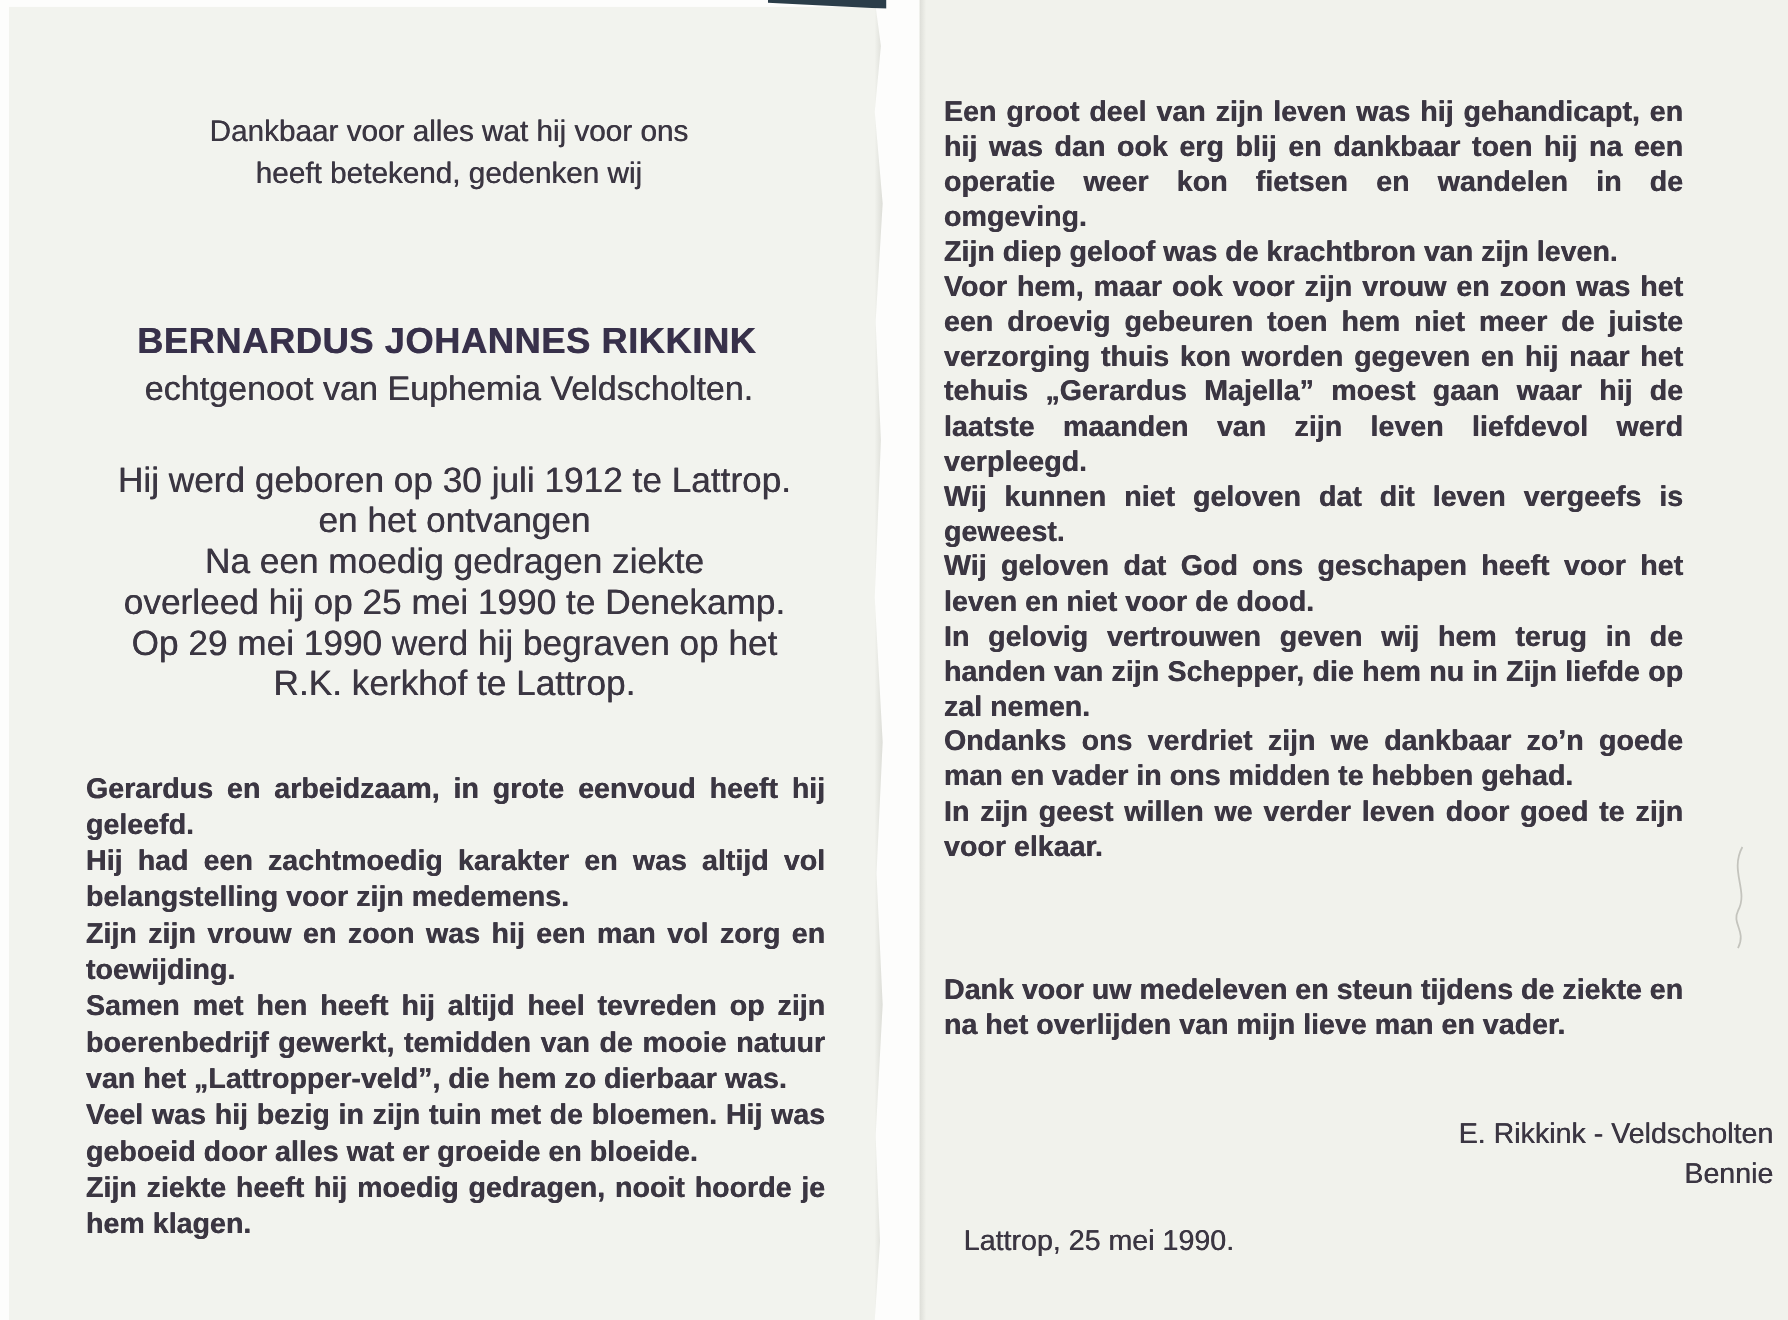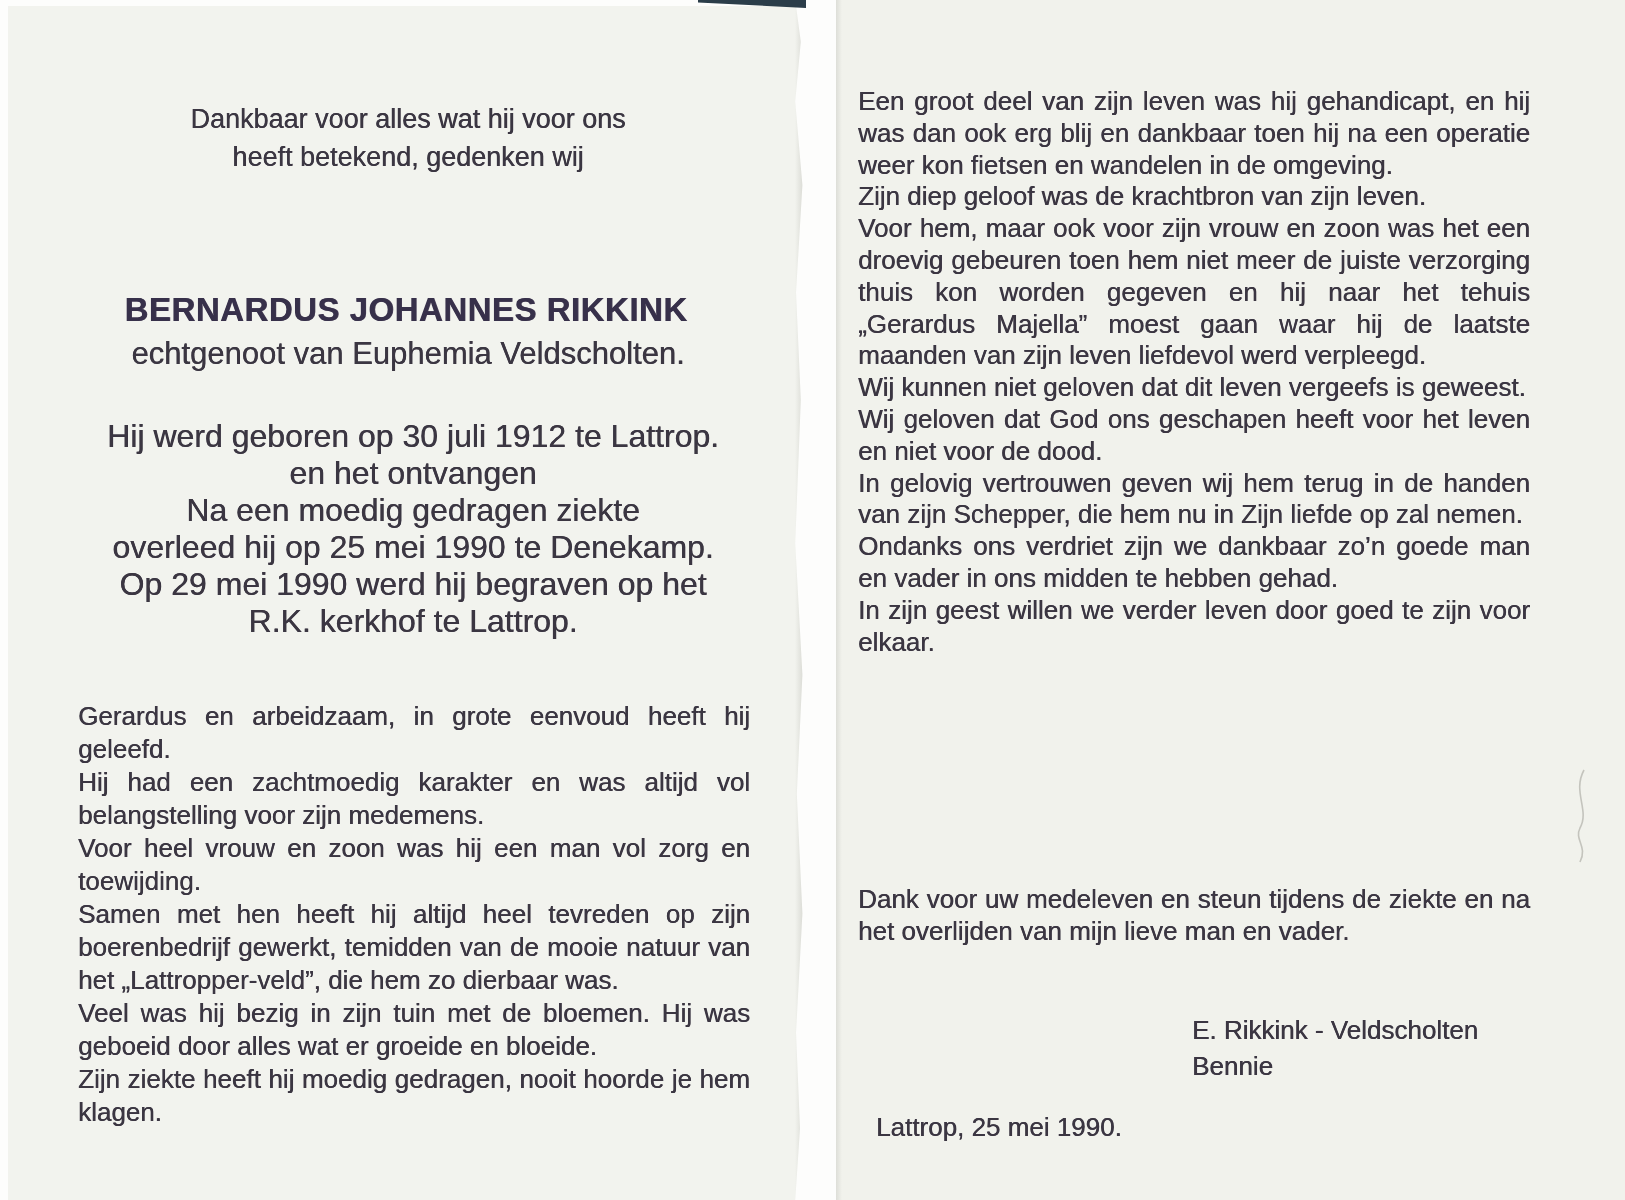--- a/index.html
+++ b/index.html
@@ -29,35 +29,35 @@
     content:'';position:absolute;left:0;top:0;bottom:0;width:6px;
     background:linear-gradient(to right,rgba(100,100,92,0.14),rgba(255,255,255,0));
   }
   .corner-mark{
     position:absolute;left:698px;top:0;width:108px;height:8px;
     background:#2b3d49;
     clip-path:polygon(0 0,100% 0,100% 100%,0 30%);
   }
   .txt{position:absolute;text-shadow:0.4px 0 0 currentColor;}
   .center{text-align:center;}
-  .justify{text-align:justify;}
+  .justify{text-align:justify;font-weight:bold;}
 
   
   .intro{left:20px;top:94px;width:760px;font-size:27px;line-height:38px;}
   .name-line{left:0;top:237px;width:796px;font-size:33px;font-weight:bold;letter-spacing:0.5px;color:#37304a;text-shadow:0.6px 0 0 #4a4058;margin-top:48px;}
   .spouse{left:20px;top:330px;width:760px;font-size:31px;}
   .dates{left:20px;top:412px;width:770px;font-size:32px;line-height:37px;}
   .bio{left:70px;top:694px;width:672px;font-size:26px;line-height:33px;}
   .bio p{margin:0;}
 
   
   .memorial{left:22px;top:86px;width:672px;font-size:26px;line-height:31.8px;}
   .memorial p{margin:0;}
   .thanks{left:22px;top:884px;width:672px;font-size:26px;line-height:31.8px;}
-  .signature{left:356px;top:1012px;width:420px;font-size:26px;line-height:36px;text-align:left;}
+  .signature{left:356px;top:1012px;width:420px;font-size:26px;line-height:36px;text-align:right;}
   .place-date{left:24px;top:1112px;width:500px;font-size:26px;margin-left:16px;}
   .crease{position:absolute;left:724px;top:766px;}
 </style>
 </head>
 <body>
 
 <div class="canvas">
 
   <div class="page page-left">
 
@@ -75,21 +75,21 @@
       <div>en het ontvangen</div>
       <div>Na een moedig gedragen ziekte</div>
       <div>overleed hij op 25 mei 1990 te Denekamp.</div>
       <div>Op 29 mei 1990 werd hij begraven op het</div>
       <div>R.K. kerkhof te Lattrop.</div>
     </div>
 
     <div class="txt bio justify">
       <p>Gerardus en arbeidzaam, in grote eenvoud heeft hij geleefd.</p>
       <p>Hij had een zachtmoedig karakter en was altijd vol belangstelling voor zijn medemens.</p>
-      <p>Voor heel vrouw en zoon was hij een man vol zorg en toewijding.</p>
+      <p>Zijn zijn vrouw en zoon was hij een man vol zorg en toewijding.</p>
       <p>Samen met hen heeft hij altijd heel tevreden op zijn boerenbedrijf gewerkt, temidden van de mooie natuur van het „Lattropper-veld”, die hem zo dierbaar was.</p>
       <p>Veel was hij bezig in zijn tuin met de bloemen. Hij was geboeid door alles wat er groeide en bloeide.</p>
       <p>Zijn ziekte heeft hij moedig gedragen, nooit hoorde je hem klagen.</p>
     </div>
   </div>
 
   <div class="corner-mark"></div>
 
   <div class="page page-right">
 

